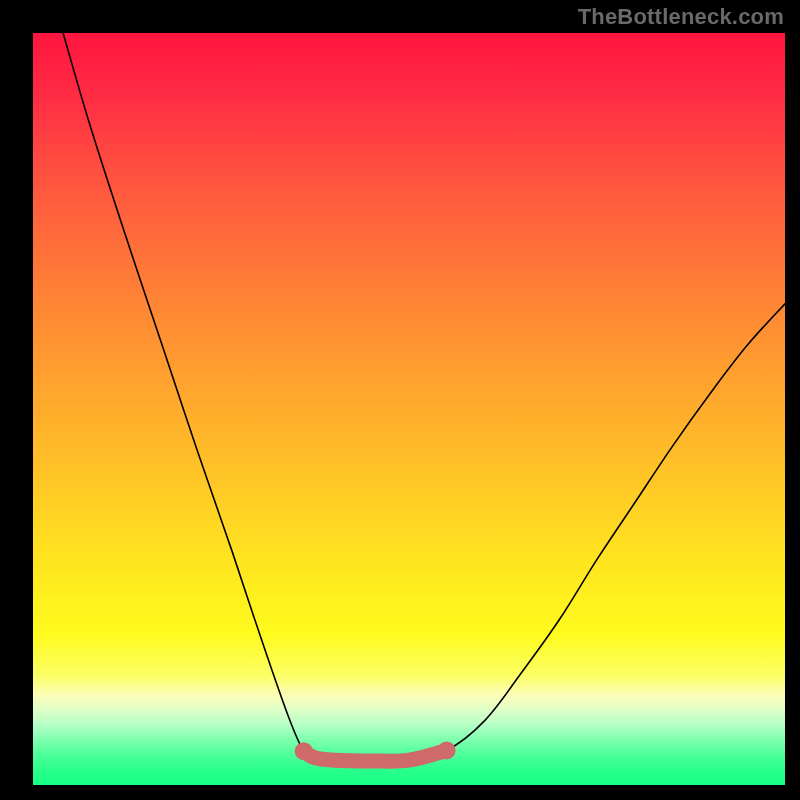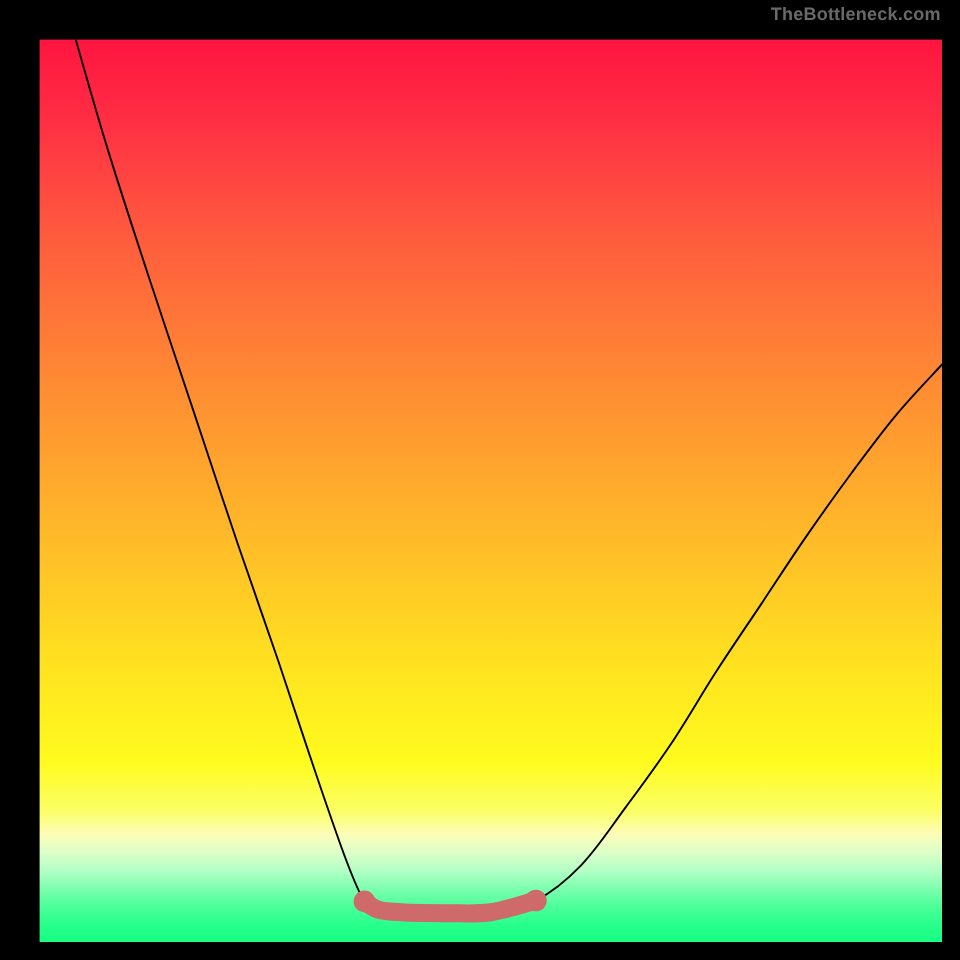--- a/index.html
+++ b/index.html
@@ -14,21 +14,21 @@
     position: relative;
     width: 800px;
     height: 800px;
     background: #000;
   }
   .watermark {
     position: absolute;
     top: 4px;
     right: 16px;
     font-family: Arial, Helvetica, sans-serif;
-    font-size: 15px;
+    font-size: 22px;
     font-weight: 600;
     color: #696969;
     letter-spacing: 0.2px;
     z-index: 5;
   }
   .plot {
     position: absolute;
     left: 33px;
     top: 33px;
     width: 752px;

